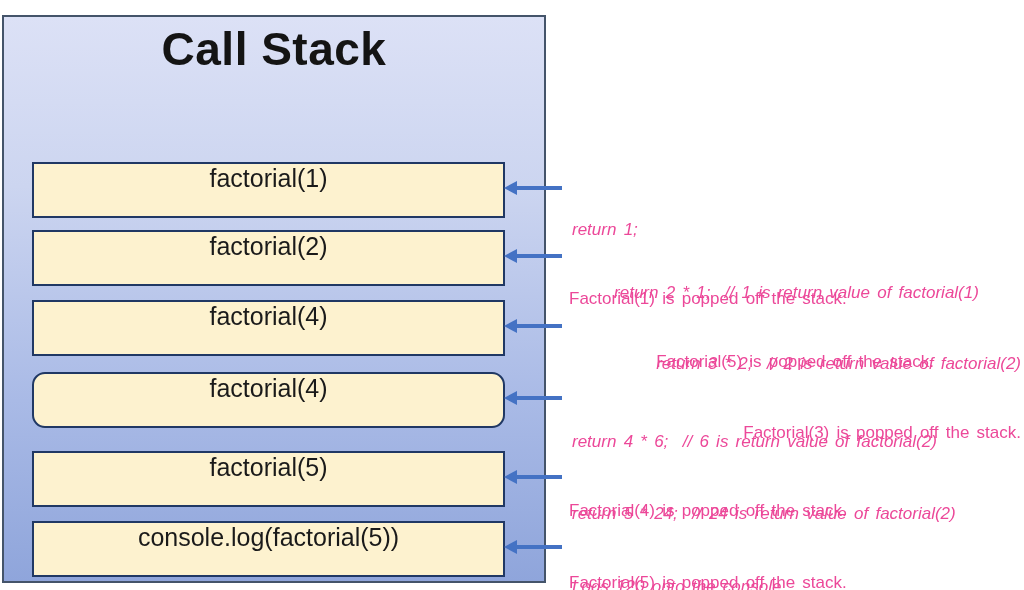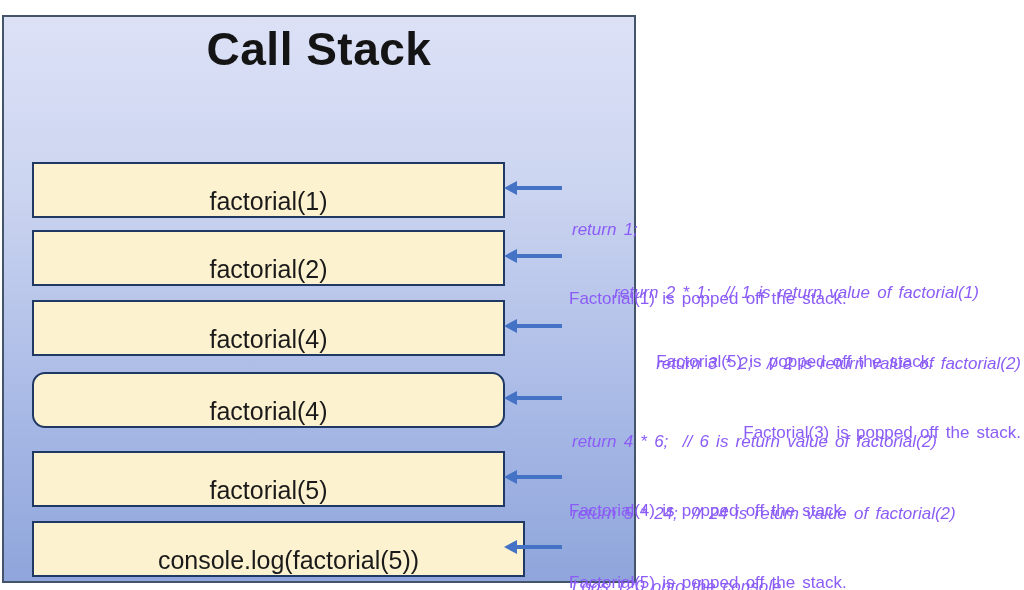--- a/index.html
+++ b/index.html
@@ -12,21 +12,21 @@
     position: relative;
     width: 1024px;
     height: 590px;
     background: #ffffff;
     overflow: hidden;
   }
   .container {
     position: absolute;
     left: 2px;
     top: 15px;
-    width: 634px;
+    width: 544px;
     height: 568px;
     border: 2px solid #44546a;
     background: linear-gradient(180deg, #dce1f6 0%, #ccd5f0 30%, #a9bae6 68%, #8fa5db 100%);
     box-sizing: border-box;
   }
   .title {
     position: absolute;
     left: 0;
     top: 6px;
     width: 100%;
@@ -38,31 +38,31 @@
     color: #141414;
   }
   .frame {
     position: absolute;
     left: 28px;
     width: 469px;
     height: 52px;
     background: #fdf2cf;
     border: 2px solid #203864;
     display: flex;
-    align-items: flex-end;
+    align-items: flex-start;
     justify-content: center;
     font-size: 25px;
     color: #1a1a1a;
   }
   .frame.f1 { top: 145px; }
   .frame.f2 { top: 213px; }
   .frame.f3 { top: 283px; }
   .frame.f4 { top: 355px; border-radius: 13px; }
   .frame.f5 { top: 434px; }
-  .frame.f6 { top: 504px; padding-left: 20px; }
+  .frame.f6 { top: 504px; }
 
   .arrow { position: absolute; }
   .arrow .shaft {
     position: absolute;
     left: 516px;
     width: 46px;
     height: 4px;
     background: #4472c4;
   }
   .arrow .head {
@@ -80,21 +80,21 @@
   .a4 .shaft { top: 396px; } .a4 .head { top: 391px; }
   .a5 .shaft { top: 475px; } .a5 .head { top: 470px; }
   .a6 .shaft { top: 545px; } .a6 .head { top: 540px; }
 
   .annotation {
     position: absolute;
     left: 569px;
     width: 452px;
     font-size: 17px;
     line-height: 23px;
-    color: #8b5cf6;
+    color: #ec4899;
     word-spacing: 2.5px;
     white-space: pre-wrap;
   }
   .annotation .code {
     font-style: italic;
     padding-left: 3px;
   }
   .annotation .note {
     font-style: normal;
   }

